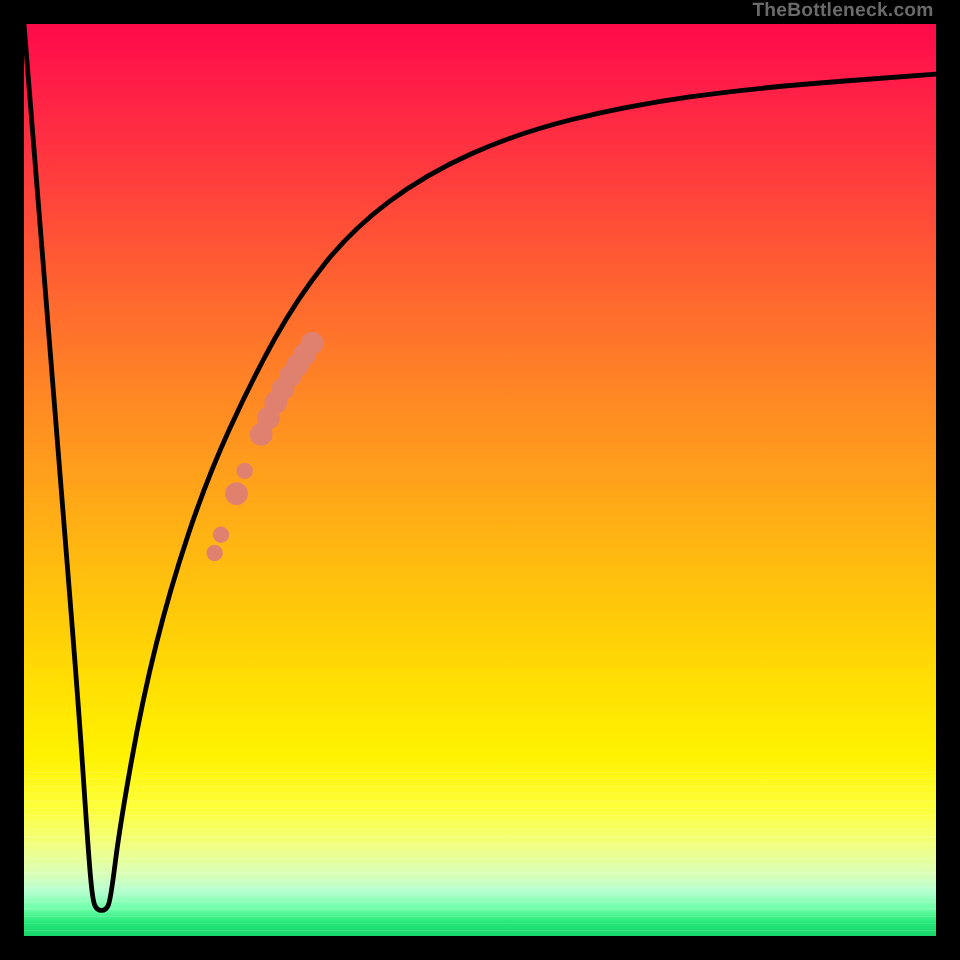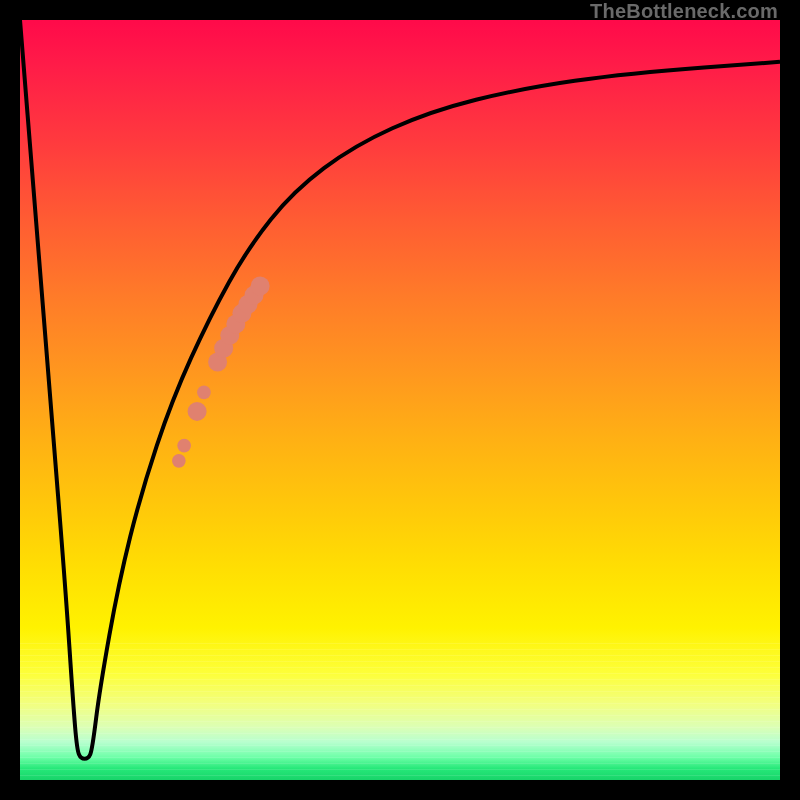--- a/index.html
+++ b/index.html
@@ -63,21 +63,21 @@
       rgba(255,255,255,0) 6px
     );
     mix-blend-mode: screen;
     opacity: 0.5;
   }
   .watermark {
     position: absolute;
     top: 0px;
     right: 22px;
     color: #6a6a6a;
-    font-size: 20px;
+    font-size: 16px;
     font-weight: 600;
     letter-spacing: 0.2px;
     user-select: none;
   }
   svg {
     position: absolute;
     inset: 0;
   }
 </style>
 </head>

